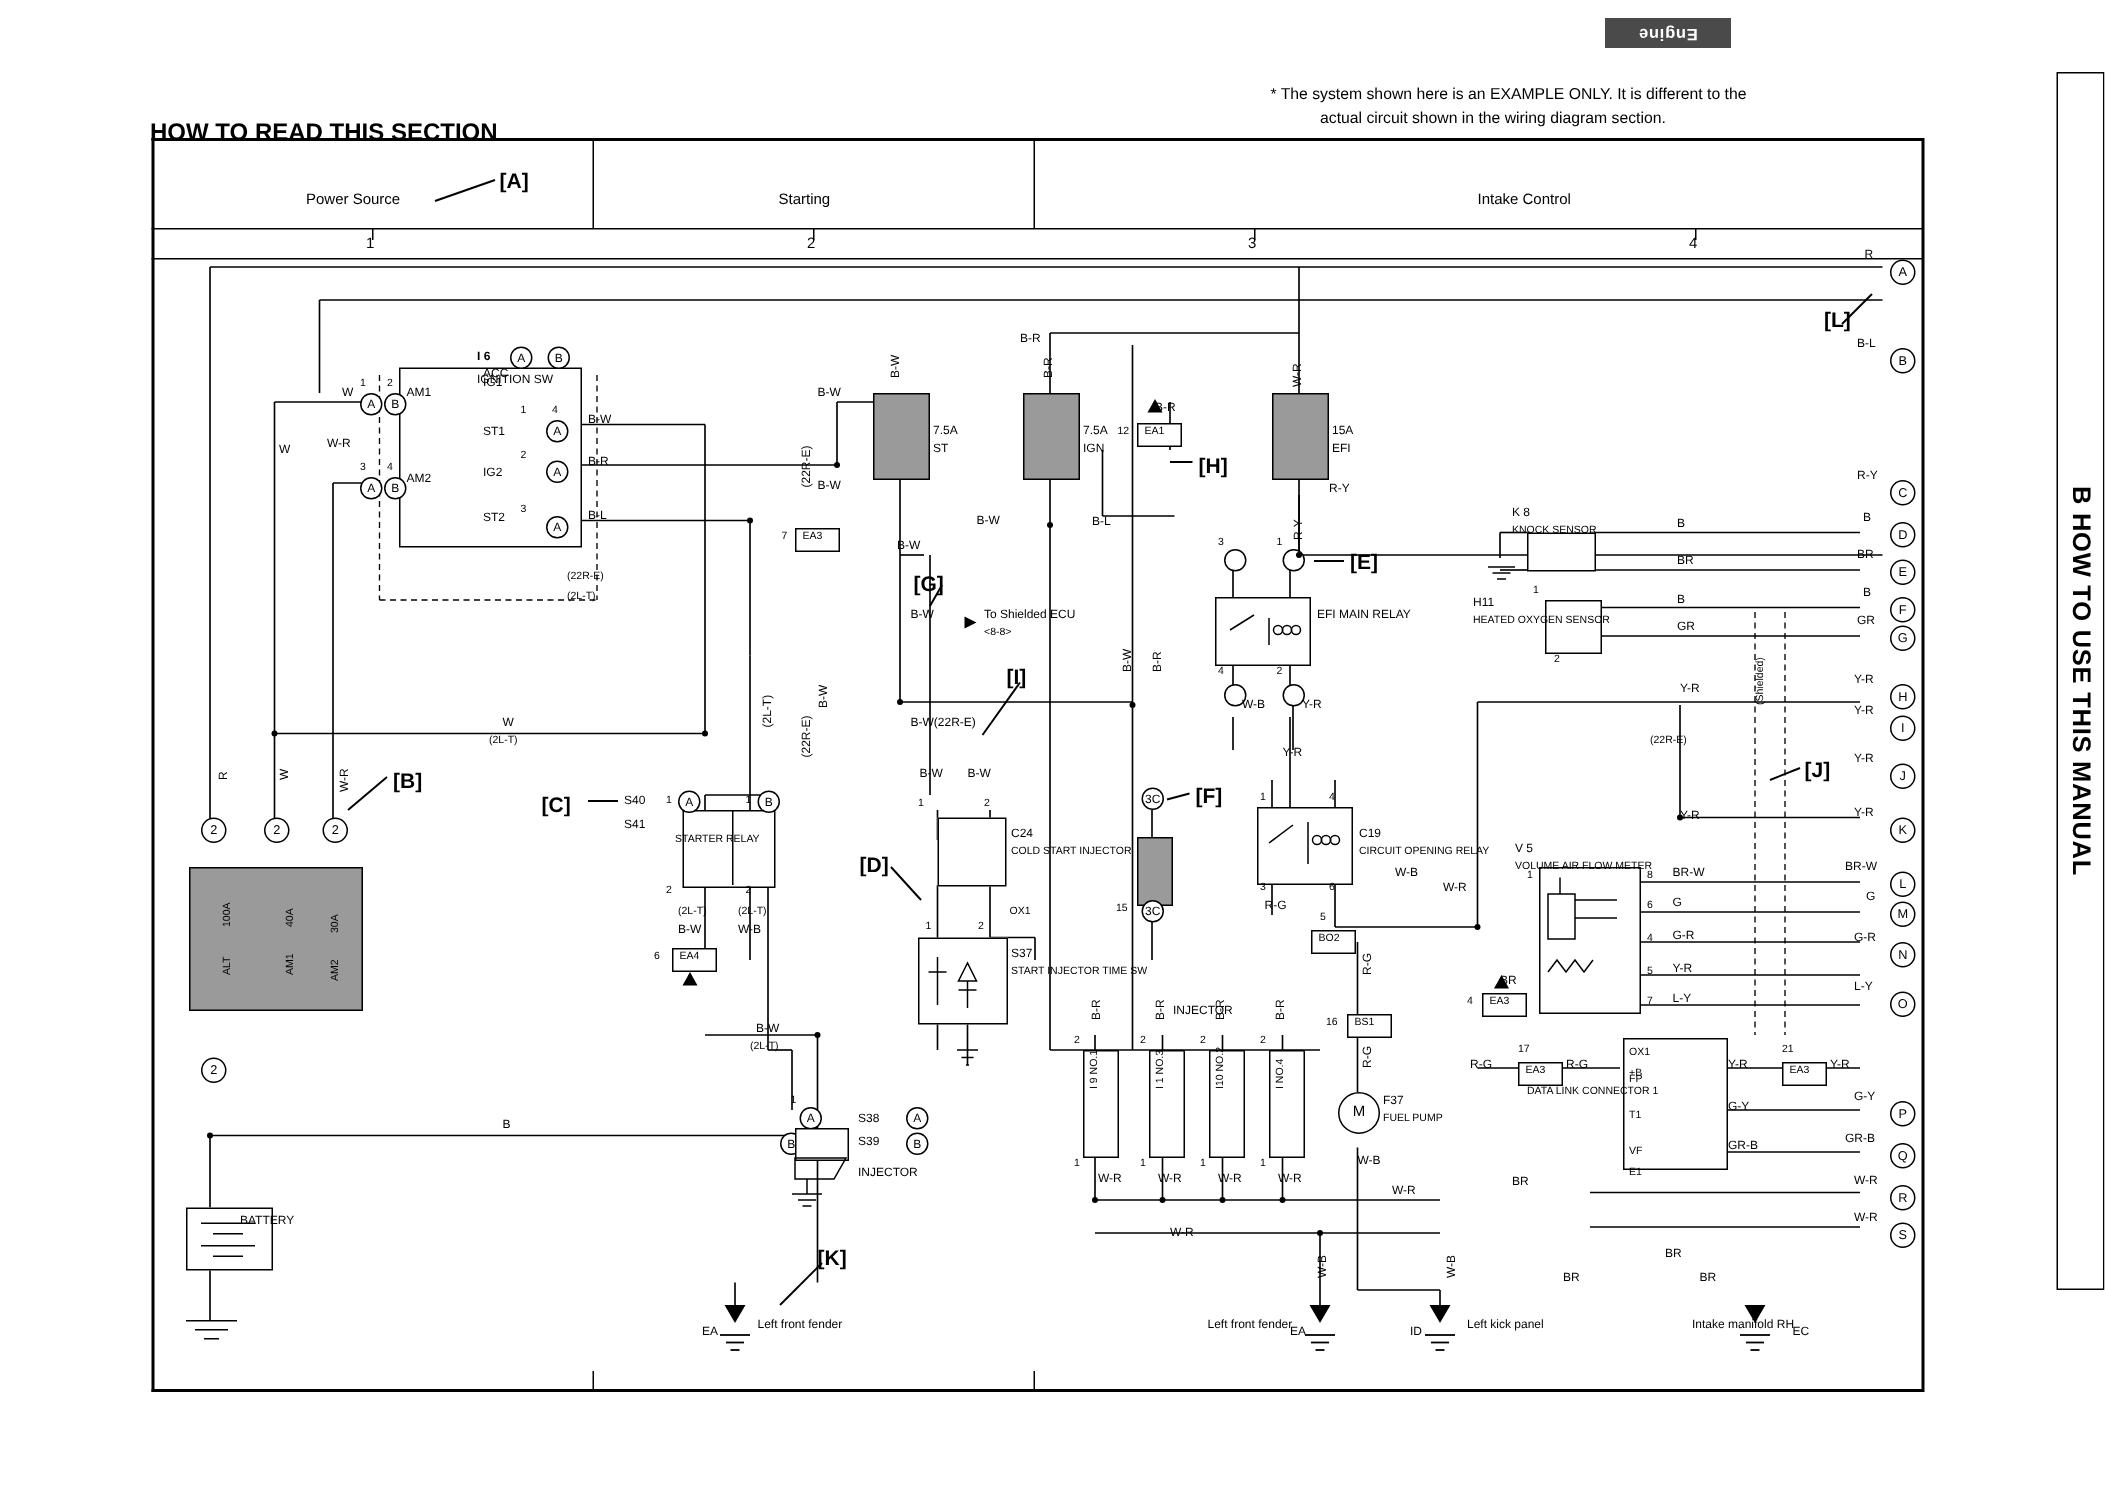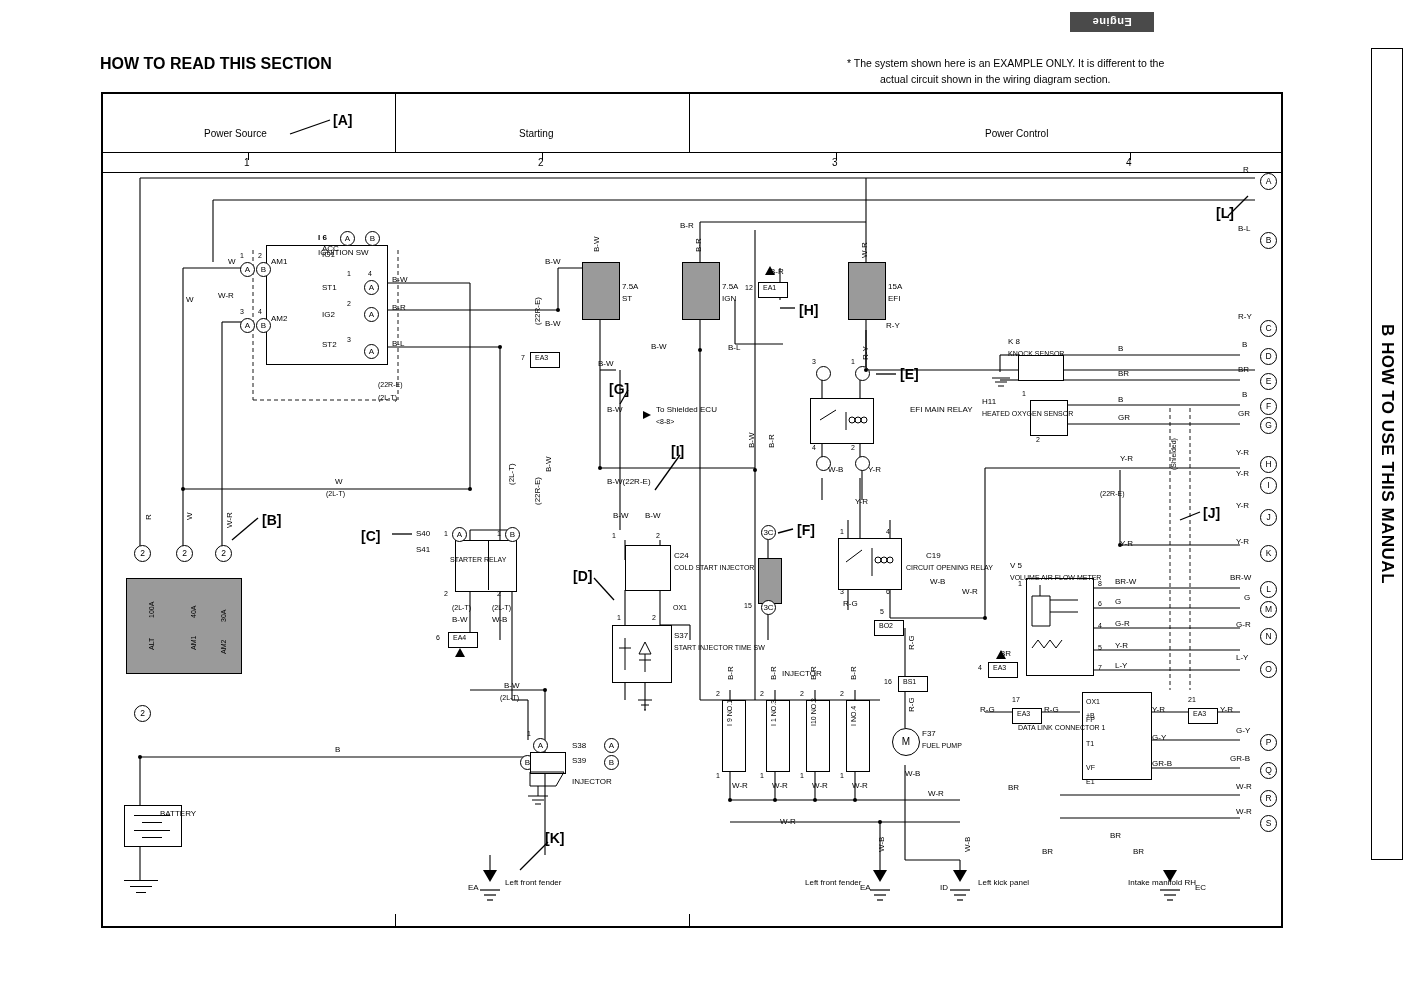--- a/index.html
+++ b/index.html
@@ -30,21 +30,21 @@
   svg{position:absolute;left:0;top:0;overflow:visible;}
   .dot{position:absolute;width:4px;height:4px;background:#000;border-radius:50%;}
 </style>
 </head>
 <body>
 
 <div class="page">
 
   <div class="engbadge">Engine</div>
 
-  <div class="title" style="left:100px;top:55px;">HOW TO READ THIS SECTION</div>
+  <div class="title" style="left:100px;top:80px;">HOW TO READ THIS SECTION</div>
 
   <div class="note" style="left:847px;top:56px;">* The system shown here is an EXAMPLE ONLY. It is different to the</div>
   <div class="note" style="left:880px;top:72px;">actual circuit shown in the wiring diagram section.</div>
 
   <div class="sidetab">
     <div class="vt">B  HOW TO USE THIS MANUAL</div>
   </div>
 
   <div class="vline2" style="left:101px;top:92px;height:836px;"></div>
   <div class="vline2" style="left:1281px;top:92px;height:836px;"></div>
@@ -58,21 +58,21 @@
   <div class="vline" style="left:395px;top:914px;height:14px;"></div>
   <div class="vline" style="left:689px;top:914px;height:14px;"></div>
 
   <div class="vline" style="left:248px;top:152px;height:8px;"></div>
   <div class="vline" style="left:542px;top:152px;height:8px;"></div>
   <div class="vline" style="left:836px;top:152px;height:8px;"></div>
   <div class="vline" style="left:1130px;top:152px;height:8px;"></div>
 
   <div class="t t10" style="left:204px;top:129px;">Power Source</div>
   <div class="t t10" style="left:519px;top:129px;">Starting</div>
-  <div class="t t10" style="left:985px;top:129px;">Power Control</div>
+  <div class="t t10" style="left:985px;top:129px;">Intake Control</div>
 
   <div class="t t10" style="left:244px;top:158px;">1</div>
   <div class="t t10" style="left:538px;top:158px;">2</div>
   <div class="t t10" style="left:832px;top:158px;">3</div>
   <div class="t t10" style="left:1126px;top:158px;">4</div>
 
   <div class="lead" style="left:333px;top:112px;font-size:14px;">[A]</div>
   <div class="lead" style="left:262px;top:512px;font-size:14px;">[B]</div>
   <div class="lead" style="left:361px;top:528px;font-size:14px;">[C]</div>
   <div class="lead" style="left:573px;top:568px;font-size:14px;">[D]</div>
@@ -422,21 +422,21 @@
       <path d="M644 710 H646"></path>
     </g>
   </svg>
 
   <div class="t t8" style="left:607px;top:406px;">B-W</div>
   <div class="arrowr" style="left:643px;top:411px;"></div>
   <div class="t t8" style="left:656px;top:406px;">To Shielded ECU</div>
   <div class="t t7" style="left:656px;top:418px;">&lt;8-8&gt;</div>
 
   <div class="box" style="left:810px;top:398px;width:62px;height:44px;"></div>
-  <div class="t t8" style="left:878px;top:406px;margin-left:32px;">EFI MAIN RELAY</div>
+  <div class="t t8" style="left:878px;top:406px;">EFI MAIN RELAY</div>
   <div class="circ s" style="left:816px;top:366px;"></div>
   <div class="circ s" style="left:855px;top:366px;"></div>
   <div class="t t7" style="left:812px;top:358px;">3</div>
   <div class="t t7" style="left:851px;top:358px;">1</div>
   <div class="t t7" style="left:812px;top:444px;">4</div>
   <div class="t t7" style="left:851px;top:444px;">2</div>
   <div class="circ s" style="left:816px;top:456px;"></div>
   <div class="circ s" style="left:855px;top:456px;"></div>
   <svg width="1403" height="992">
     <g stroke="#000" stroke-width="1" fill="none">
@@ -445,21 +445,21 @@
       <circle cx="858" cy="420" r="3"></circle>
       <circle cx="864" cy="420" r="3"></circle>
       <path d="M846 412 V430"></path>
     </g>
   </svg>
   <div class="t t8" style="left:828px;top:466px;">W-B</div>
   <div class="t t8" style="left:868px;top:466px;">Y-R</div>
   <div class="t t8" style="left:886px;top:322px;">R-Y</div>
 
   <div class="box" style="left:838px;top:538px;width:62px;height:50px;"></div>
-  <div class="t t8" style="left:906px;top:552px;margin-left:20px;">C19</div>
+  <div class="t t8" style="left:906px;top:552px;">C19</div>
   <div class="t t7" style="left:906px;top:564px;">CIRCUIT OPENING RELAY</div>
   <div class="t t7" style="left:840px;top:528px;">1</div>
   <div class="t t7" style="left:886px;top:528px;">4</div>
   <div class="t t7" style="left:840px;top:588px;">3</div>
   <div class="t t7" style="left:886px;top:588px;">6</div>
   <svg width="1403" height="992">
     <g stroke="#000" stroke-width="1" fill="none">
       <path d="M846 562 L862 550"></path>
       <circle cx="878" cy="560" r="3"></circle>
       <circle cx="884" cy="560" r="3"></circle>

